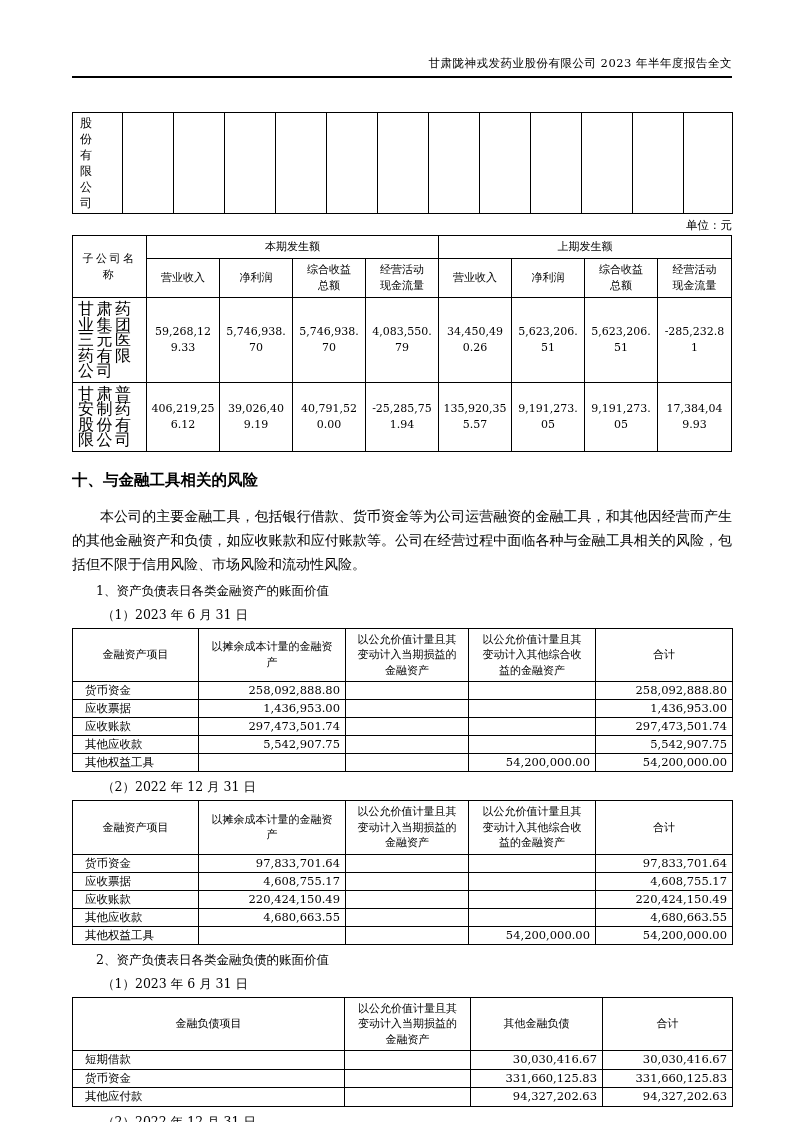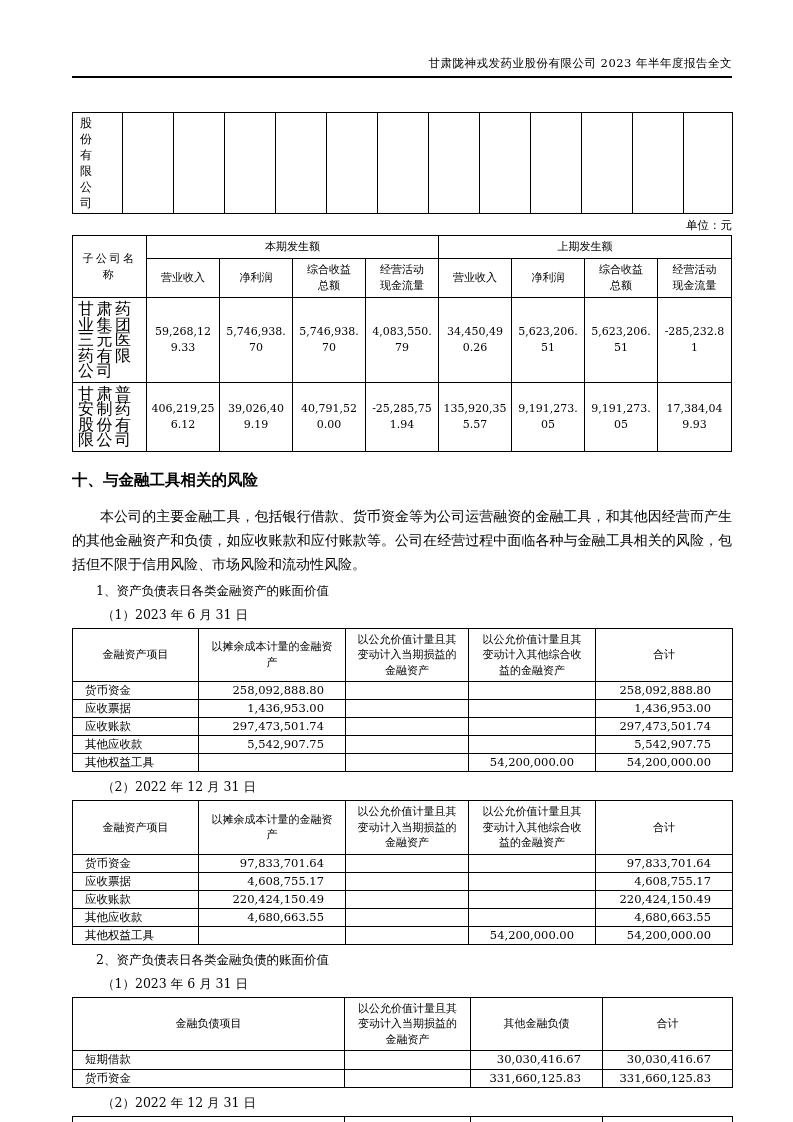--- a/index.html
+++ b/index.html
@@ -44,21 +44,21 @@
     text-indent:2em; margin-top:13px; }
   .num-item { font-size:12.5px; padding-left:24px; margin-top:7px; }
   .date-item { font-size:12.5px; padding-left:30px; margin-top:7px; }
 
   
   .fin-table { margin-top:4px; font-size:11.5px; }
   .fin-table th { font-size:11px; text-align:center; padding:3px 10px;
     line-height:15.5px; }
   .fin-table td { height:17px; line-height:15px; padding:1px 4px; }
   .fin-table td.item { text-align:left; padding-left:12px; }
-  .fin-table td.num { text-align:right; padding-right:21px; }
+  .fin-table td.num { text-align:right; padding-right:5px; }
   .liab-table td { height:18.5px; }
 </style>
 </head>
 <body>
 
 <div class="page">
   <div class="content">
 
     <div class="doc-header">甘肃陇神戎发药业股份有限公司 2023 年半年度报告全文</div>
 
@@ -292,20 +292,26 @@
         <td class="num"></td>
         <td class="num">30,030,416.67</td>
         <td class="num">30,030,416.67</td>
       </tr>
       <tr>
         <td class="item">货币资金</td>
         <td class="num"></td>
         <td class="num">331,660,125.83</td>
         <td class="num">331,660,125.83</td>
       </tr>
+      <tr>
+        <td class="item">其他应付款</td>
+        <td class="num"></td>
+        <td class="num">94,327,202.63</td>
+        <td class="num">94,327,202.63</td>
+      </tr>
     </tbody>
       </table>
 
     <div class="date-item">（2）2022 年 12 月 31 日</div>
 
     <table class="fin-table liab-table">
       <colgroup>
         <col style="width:272px">
           <col style="width:126px">
           <col style="width:132px">

